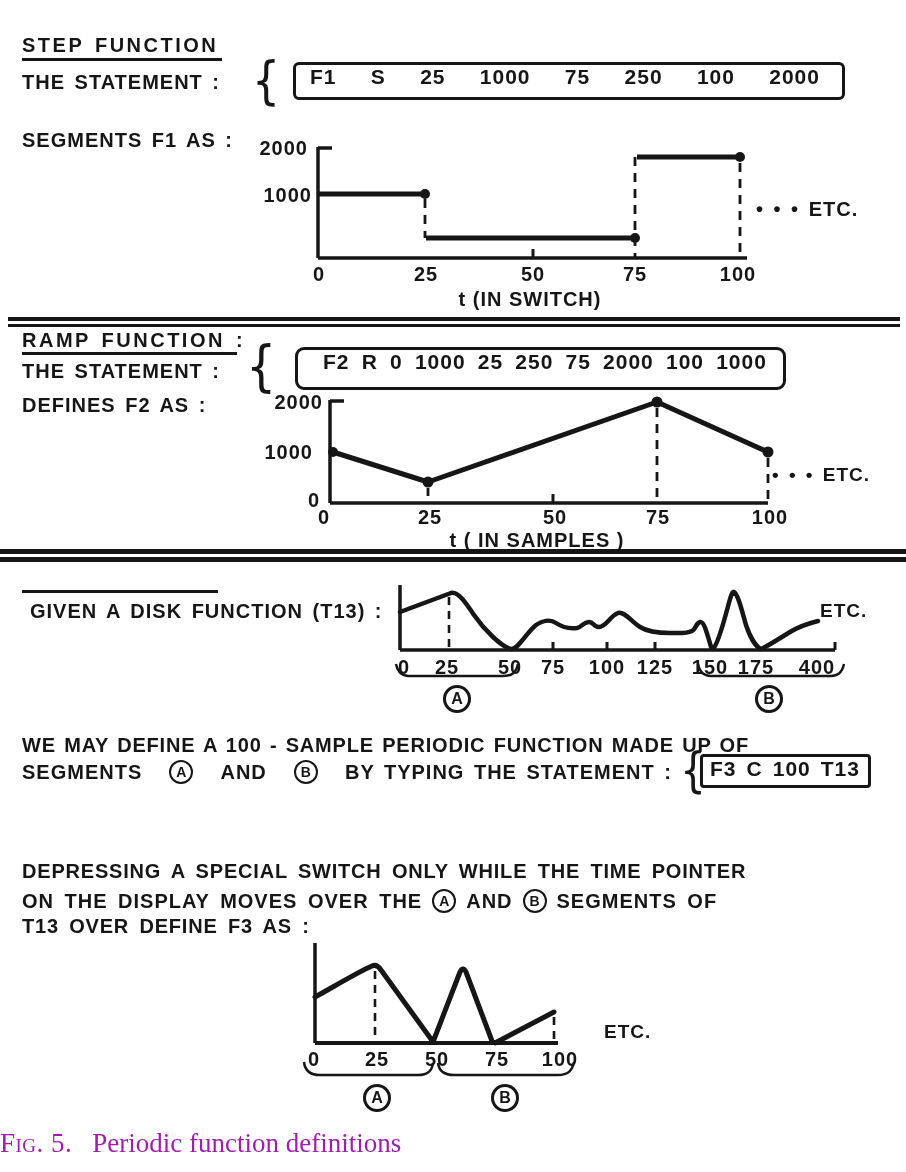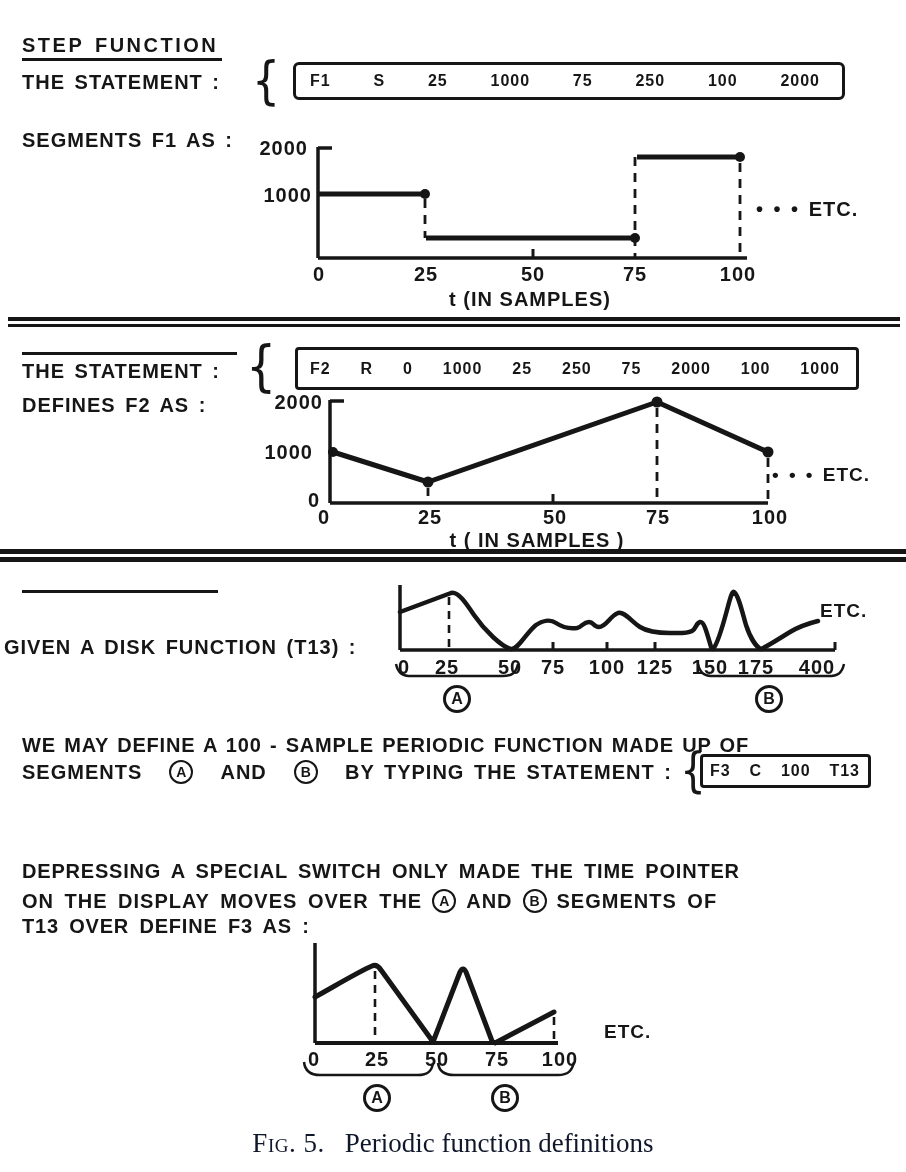--- a/index.html
+++ b/index.html
@@ -7,33 +7,33 @@
         font-family:"Liberation Sans",sans-serif;color:#161616;}
   .t{position:absolute;font-weight:bold;font-size:20px;letter-spacing:1px;word-spacing:3px;
      white-space:nowrap;line-height:1.15;}
   .title{letter-spacing:2.5px;}
   .rule{position:absolute;background:#161616;}
   .num{position:absolute;font-weight:bold;font-size:20px;letter-spacing:1px;text-align:center;}
   .ynum{position:absolute;font-weight:bold;font-size:20px;letter-spacing:1px;text-align:right;}
   .brace{position:absolute;font-family:"DejaVu Sans",sans-serif;font-weight:400;color:#161616;
          transform:scaleX(.85);transform-origin:left center;line-height:1;}
   .stmtbox{position:absolute;box-sizing:border-box;border:3.5px solid #161616;border-radius:6px;
-           display:flex;align-items:center;justify-content:space-between;
-           font-weight:bold;font-size:16px;letter-spacing:1px;}
+           display:flex;justify-content:space-between;
+           font-weight:bold;font-size:21px;letter-spacing:1px;}
   .circ{box-sizing:border-box;border:2.5px solid #161616;border-radius:50%;
         display:flex;align-items:center;justify-content:center;
         font-weight:bold;background:#fff;flex:0 0 auto;}
   .circ.sm{width:24px;height:24px;font-size:14px;}
   .circ.lg{position:absolute;width:28px;height:28px;border-width:3px;font-size:16px;}
   .flexline{position:absolute;display:flex;align-items:center;}
   svg{position:absolute;overflow:visible;}
   .ink{stroke:#161616;fill:none;}
   .dot{fill:#161616;stroke:none;}
-  #caption{position:absolute;left:0;top:1128px;width:906px;text-align:center;
-           font-family:"Liberation Serif",serif;font-size:27px;color:#0f172a;}
+  #caption{position:absolute;left:0;top:1128px;width:906px;
+           font-family:"Liberation Serif",serif;font-size:27px;color:#a21caf;}
   #caption .figlab{font-variant:small-caps;letter-spacing:.5px;}
   #caption .captext{margin-left:20px;}
 </style>
 </head>
 <body>
 
 <div id="page">
 
   <div class="t title" style="left:22px;top:34px;">STEP FUNCTION</div>
   <div class="rule" style="left:22px;top:58px;width:200px;height:3px;"></div>
@@ -71,32 +71,33 @@
     <path class="ink" d="M 327 17 H 430" stroke-width="5"></path>
     <circle class="dot" cx="430" cy="17" r="5"></circle>
     <path class="ink" d="M 430 23 V 118" stroke-width="2.8" stroke-dasharray="9 7"></path>
   </svg>
 
   <div class="num" style="left:299px;top:263px;width:40px;">0</div>
   <div class="num" style="left:406px;top:263px;width:40px;">25</div>
   <div class="num" style="left:513px;top:263px;width:40px;">50</div>
   <div class="num" style="left:615px;top:263px;width:40px;">75</div>
   <div class="num" style="left:718px;top:263px;width:40px;">100</div>
-  <div class="num" style="left:380px;top:288px;width:300px;">t (IN SAMPLES)</div>
+  <div class="num" style="left:380px;top:288px;width:300px;">t (IN SWITCH)</div>
   <div class="t" style="left:756px;top:198px;font-size:20px;">• • • ETC.</div>
 
   <div class="rule" style="left:8px;top:317px;width:892px;height:3.5px;"></div>
   <div class="rule" style="left:8px;top:323.5px;width:892px;height:3.5px;"></div>
 
+  <div class="t title" style="left:22px;top:329px;">RAMP FUNCTION :</div>
   <div class="rule" style="left:22px;top:352px;width:215px;height:3px;"></div>
 
   <div class="t" style="left:22px;top:360px;">THE STATEMENT :</div>
   <div class="brace" style="left:246px;top:338px;font-size:56px;">{</div>
 
-  <div class="stmtbox" style="left:295px;top:347px;width:564px;height:43px;padding:0 16px 0 12px;border-radius:4px;">
+  <div class="stmtbox" style="left:295px;top:347px;width:491px;height:43px;padding:0 16px 0 25px;border-radius:9px;">
     <span>F2</span>
     <span>R</span>
     <span>0</span>
     <span>1000</span>
     <span>25</span>
     <span>250</span>
     <span>75</span>
     <span>2000</span>
     <span>100</span>
     <span>1000</span>
@@ -128,21 +129,21 @@
   <div class="num" style="left:535px;top:506px;width:40px;">50</div>
   <div class="num" style="left:638px;top:506px;width:40px;">75</div>
   <div class="num" style="left:750px;top:506px;width:40px;">100</div>
   <div class="num" style="left:387px;top:529px;width:300px;">t ( IN SAMPLES )</div>
   <div class="t" style="left:772px;top:464px;font-size:19px;">• • • ETC.</div>
 
   <div class="rule" style="left:0px;top:549px;width:906px;height:4.5px;"></div>
   <div class="rule" style="left:0px;top:557px;width:906px;height:4.5px;"></div>
 
   <div class="rule" style="left:22px;top:590px;width:196px;height:3px;"></div>
-  <div class="t" style="left:4px;top:600px;margin-top:36px;">GIVEN A DISK FUNCTION (T13) :</div>
+  <div class="t" style="left:30px;top:600px;">GIVEN A DISK FUNCTION (T13) :</div>
 
   <svg style="left:390px;top:575px;" width="475" height="140" viewBox="0 0 475 140">
     <path class="ink" d="M 10 10 V 75" stroke-width="3.5"></path>
     <path class="ink" d="M 10 75 H 445" stroke-width="3.5"></path>
     <path class="ink" d="M 445 75 V 67" stroke-width="3"></path>
     <path class="ink" d="M 163 75 V 67" stroke-width="3"></path>
     <path class="ink" d="M 217 75 V 67" stroke-width="3"></path>
     <path class="ink" d="M 265 75 V 67" stroke-width="3"></path>
     <path class="ink" d="M 59 22 V 75" stroke-width="2.6" stroke-dasharray="8 6"></path>
     <path class="ink" stroke-width="4.5" stroke-linecap="round" stroke-linejoin="round" d="M 10 37 L 61 18
@@ -203,21 +204,21 @@
   </div>
 
   <div class="brace" style="left:680px;top:746px;font-size:48px;">{</div>
   <div class="stmtbox" style="left:700px;top:754px;width:171px;height:34px;padding:0 8px 0 7px;border-radius:4px;border-width:3px;">
     <span>F3</span>
     <span>C</span>
     <span>100</span>
     <span>T13</span>
   </div>
 
-  <div class="t" style="left:22px;top:860px;letter-spacing:0.8px;word-spacing:4px;">DEPRESSING A SPECIAL SWITCH ONLY MADE THE TIME POINTER</div>
+  <div class="t" style="left:22px;top:860px;letter-spacing:0.8px;word-spacing:4px;">DEPRESSING A SPECIAL SWITCH ONLY WHILE THE TIME POINTER</div>
 
   <div class="flexline" style="left:22px;top:887px;height:28px;gap:10px;">
     <span class="t" style="position:static;word-spacing:4px;">ON THE DISPLAY MOVES OVER THE</span>
     <span class="circ sm">
         <span>A</span>
       </span>
     <span class="t" style="position:static;">AND</span>
     <span class="circ sm">
         <span>B</span>
       </span>

